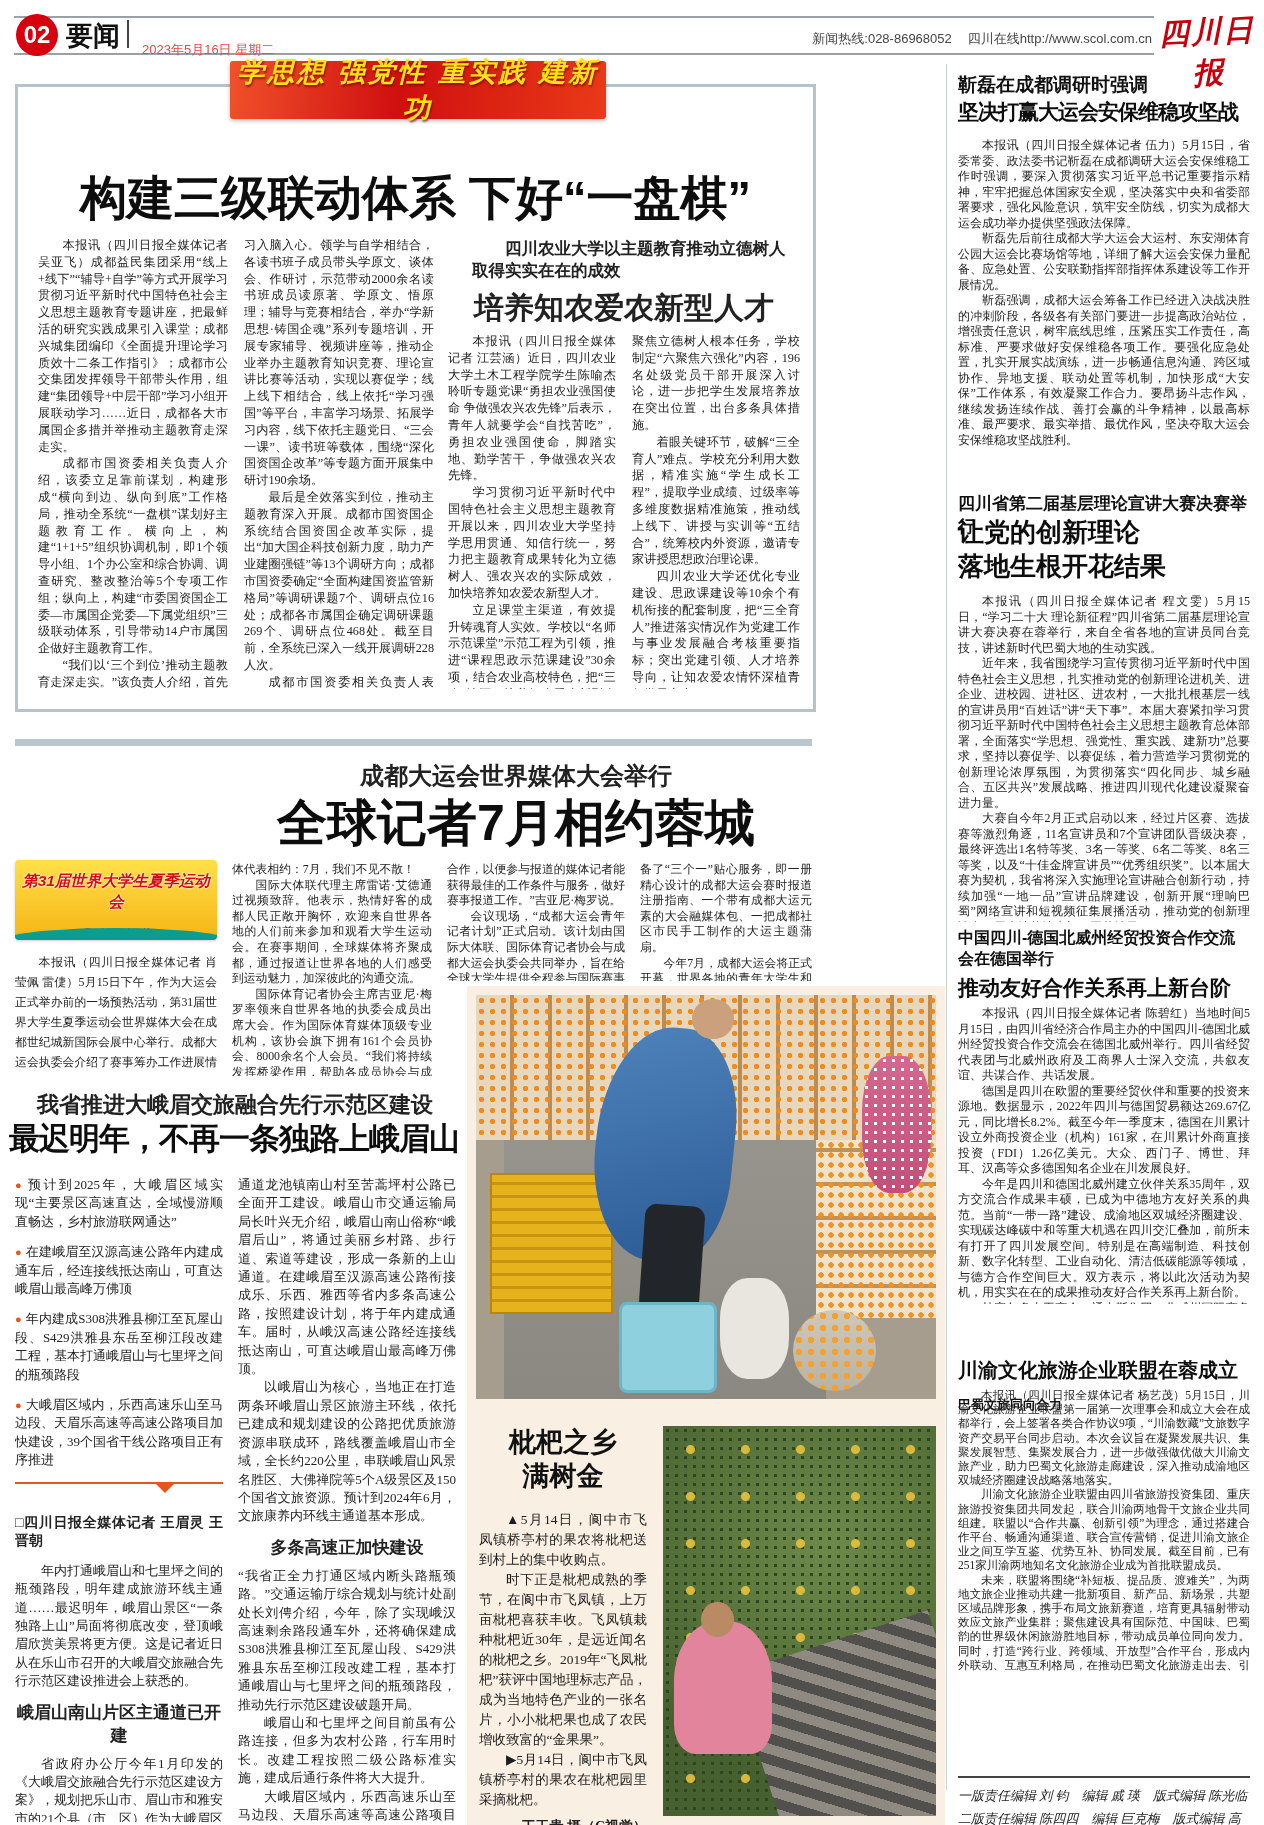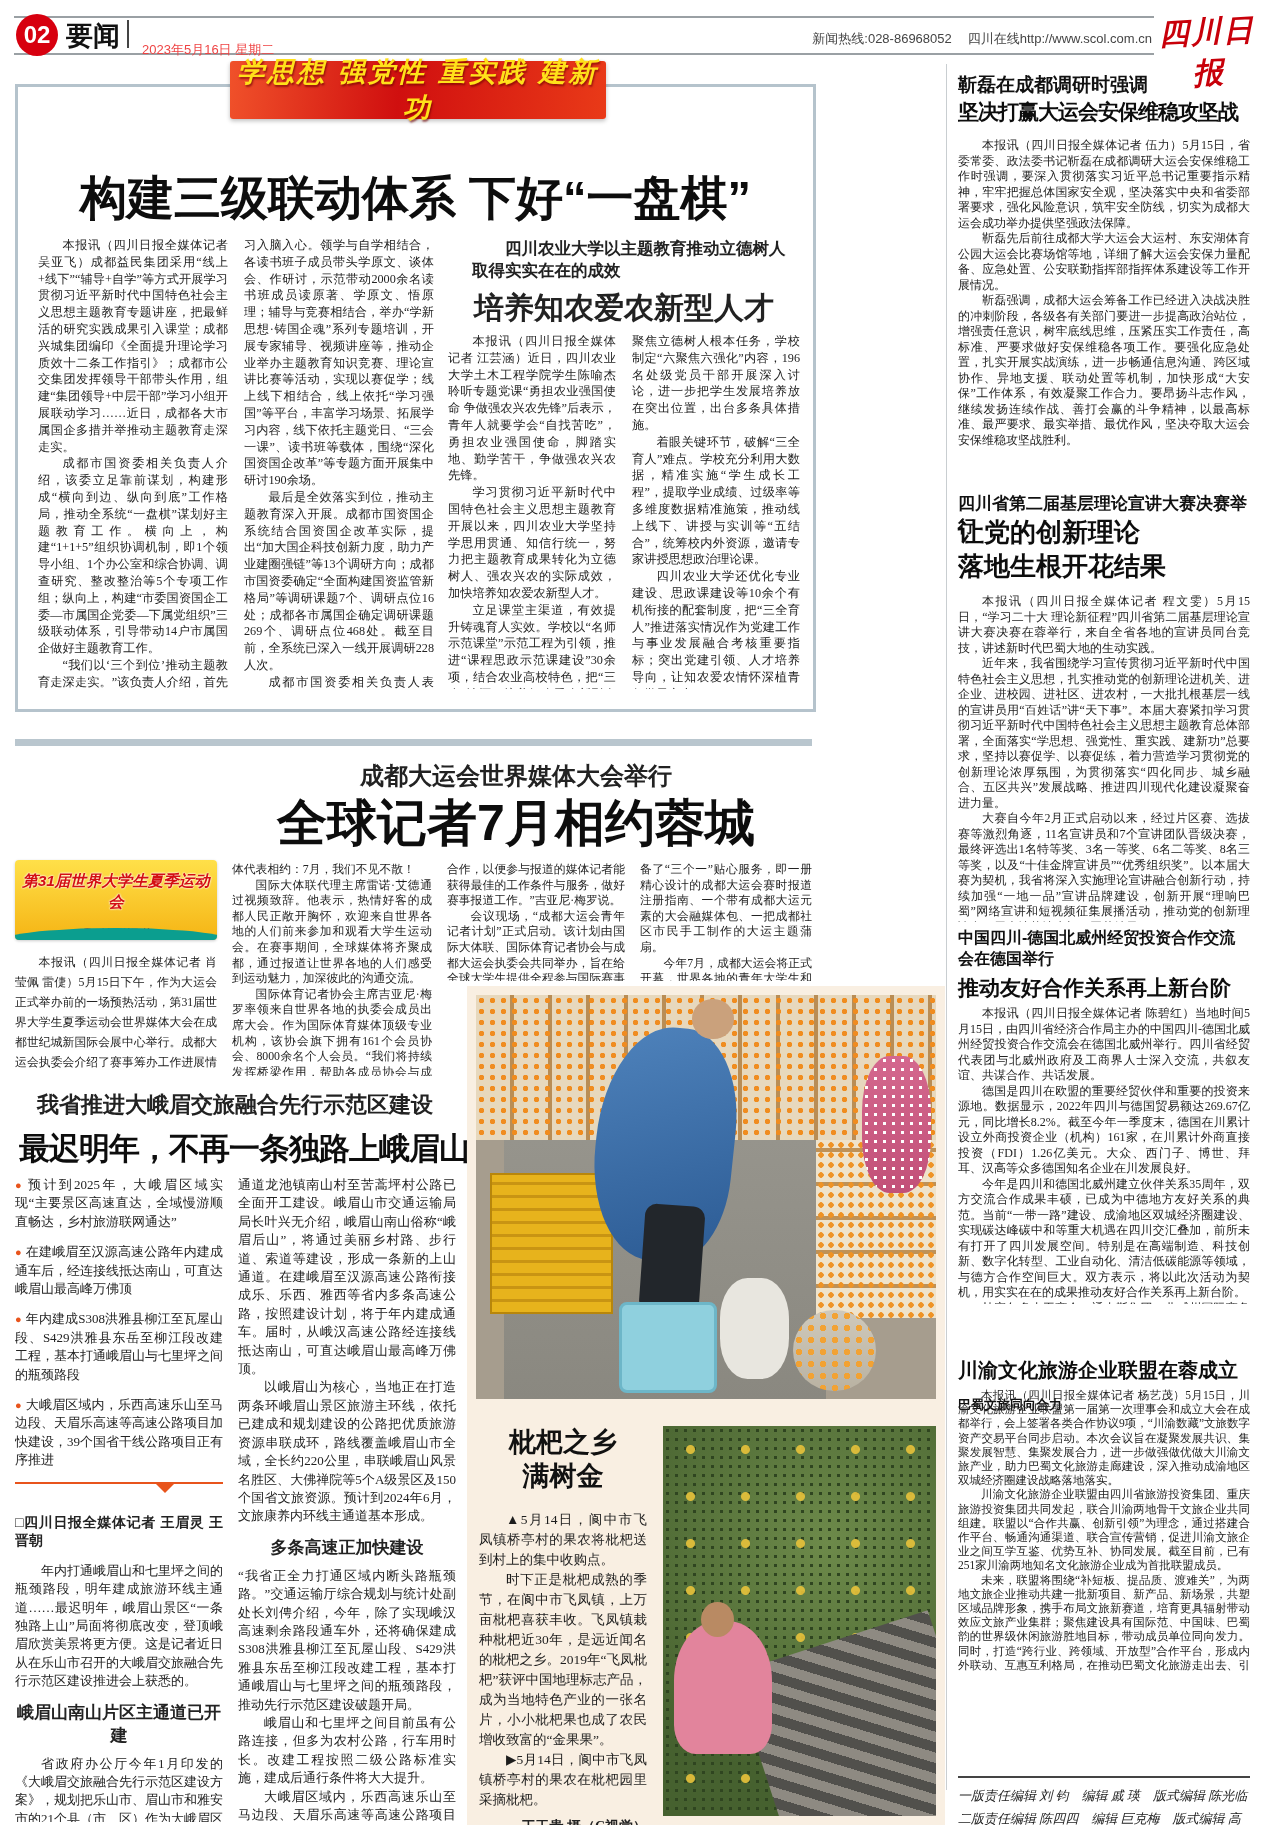--- a/index.html
+++ b/index.html
@@ -59,21 +59,21 @@
   #sb-line2{font:bold 13px "Liberation Sans",sans-serif;color:#a50c0c;}
   #sb-wave{position:absolute;bottom:-6px;left:-10%;width:120%;height:18px;background:#0b9e8f;
      border-radius:60% 60% 0 0/100% 100% 0 0;}
   #media-col1{left:15px;top:952px;width:202px;height:124px;font-size:11.8px;line-height:20px;}
   #media-col2{left:232px;top:862px;width:200px;height:214px;font-size:11.8px;line-height:15.6px;}
   #media-col3{left:447px;top:862px;width:178px;height:119px;font-size:11.8px;line-height:15.6px;}
   #media-col4{left:640px;top:862px;width:172px;height:119px;font-size:11.8px;line-height:15.6px;}
 
   
   #emei-kicker{left:15px;top:1090px;width:440px;text-align:center;font:bold 22px "Liberation Sans",sans-serif;}
-  #emei-headline{left:8px;top:1118px;width:452px;text-align:center;margin:10px;
+  #emei-headline{left:8px;top:1118px;width:452px;text-align:center;margin:0;
      font:bold 31px "Liberation Sans",sans-serif;letter-spacing:-1px;color:#0d0d0d;}
   #emei-col1{left:15px;top:1176px;width:208px;height:646px;font-size:13px;line-height:18.4px;}
   #emei-col2{left:238px;top:1176px;width:218px;height:646px;font-size:13px;line-height:18.4px;}
   .bullet{text-indent:0 !important;margin:0 0 12px !important;}
   .bullet::before{content:"●";color:#e8541c;font-size:11px;margin-right:4px;}
   .notch{height:16px;margin:4px 0 16px;position:relative;}
   .notch::before{content:"";position:absolute;left:0;right:0;top:0;border-top:2px solid #e8541c;}
   .notch::after{content:"";position:absolute;left:68%;top:2px;width:0;height:0;
      border:9px solid transparent;border-top-color:#e8541c;border-bottom:0;}
   #emei-byline{font:bold 14px "Liberation Sans",sans-serif;margin:0 0 12px;}

